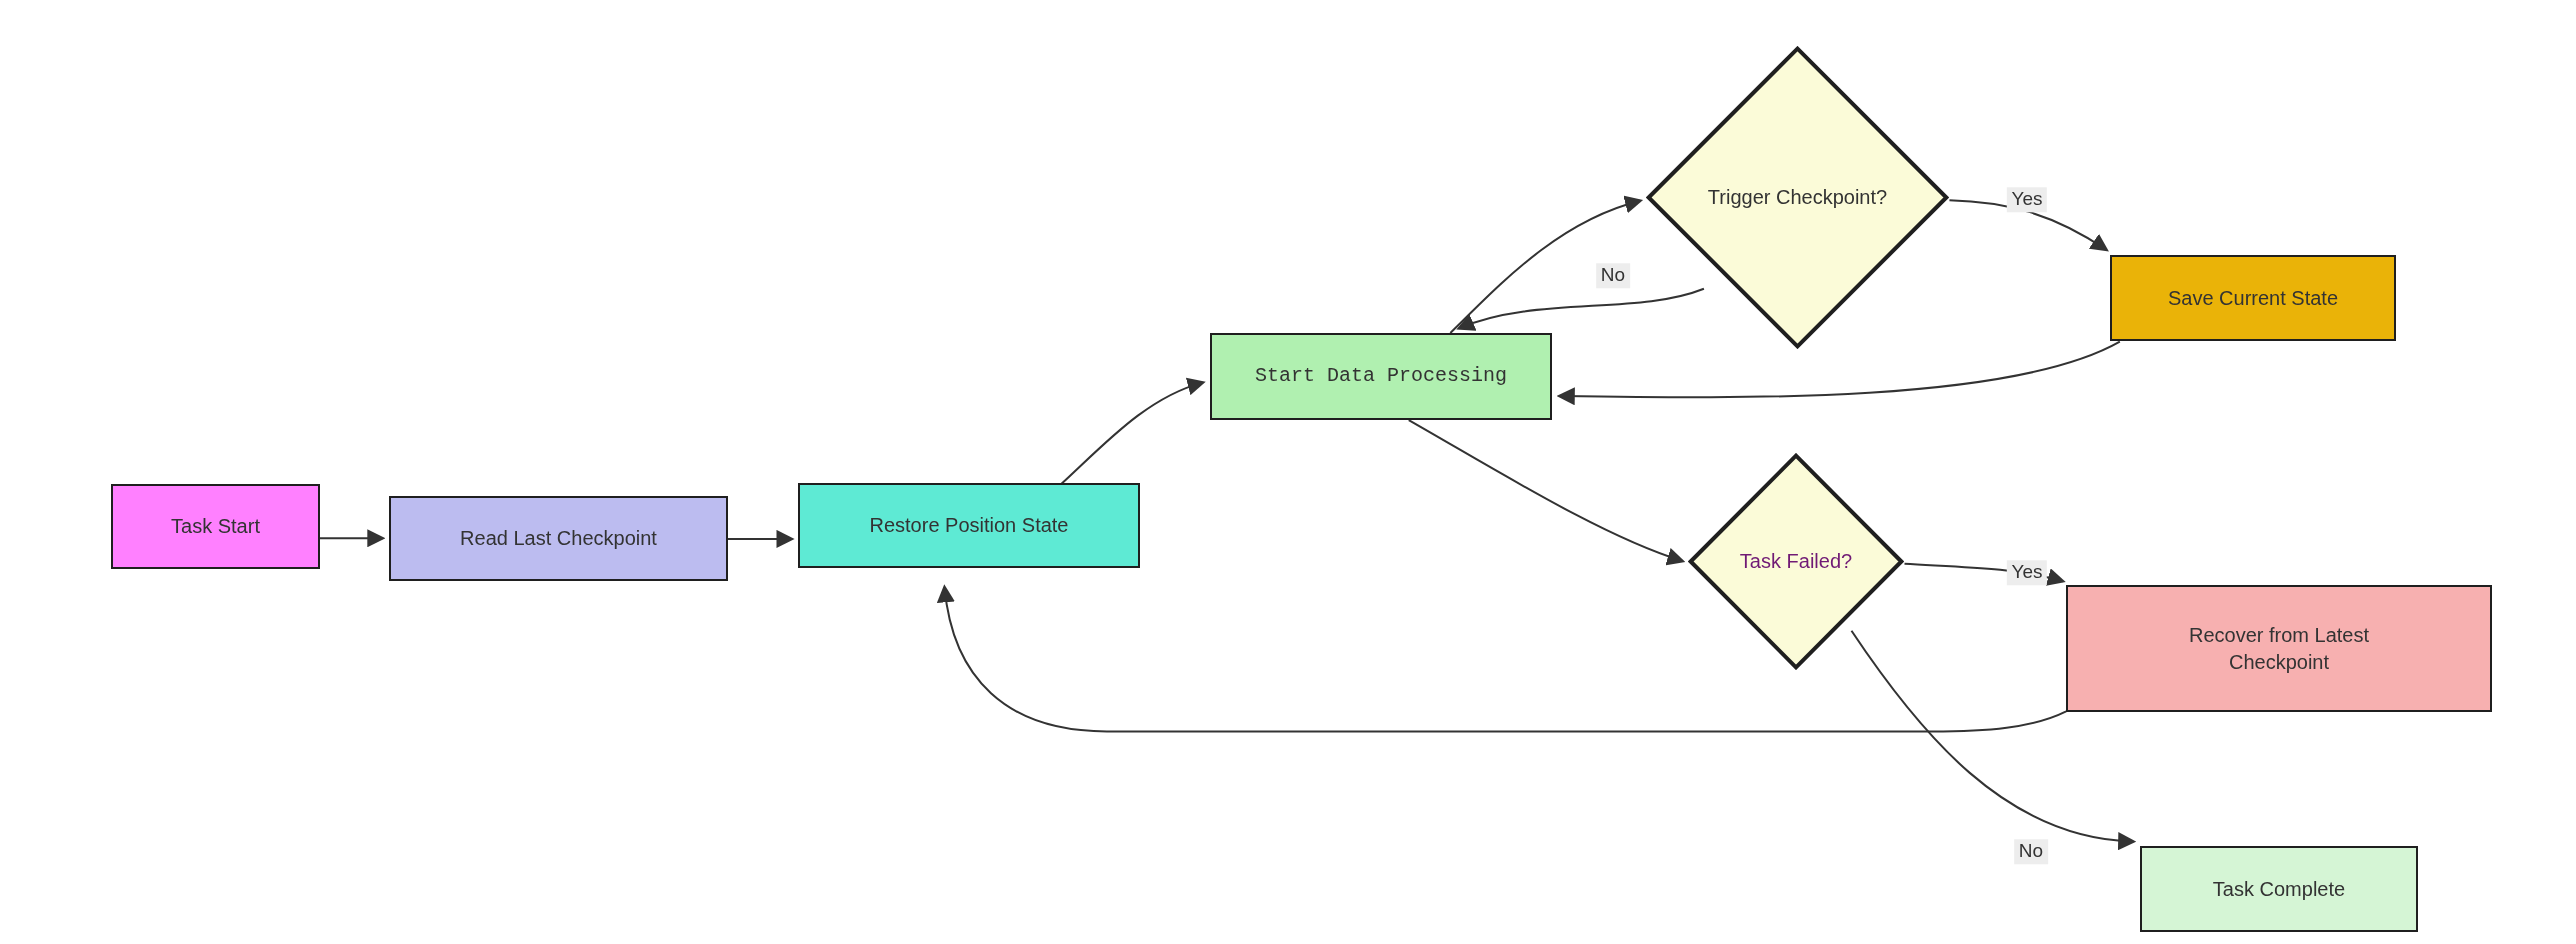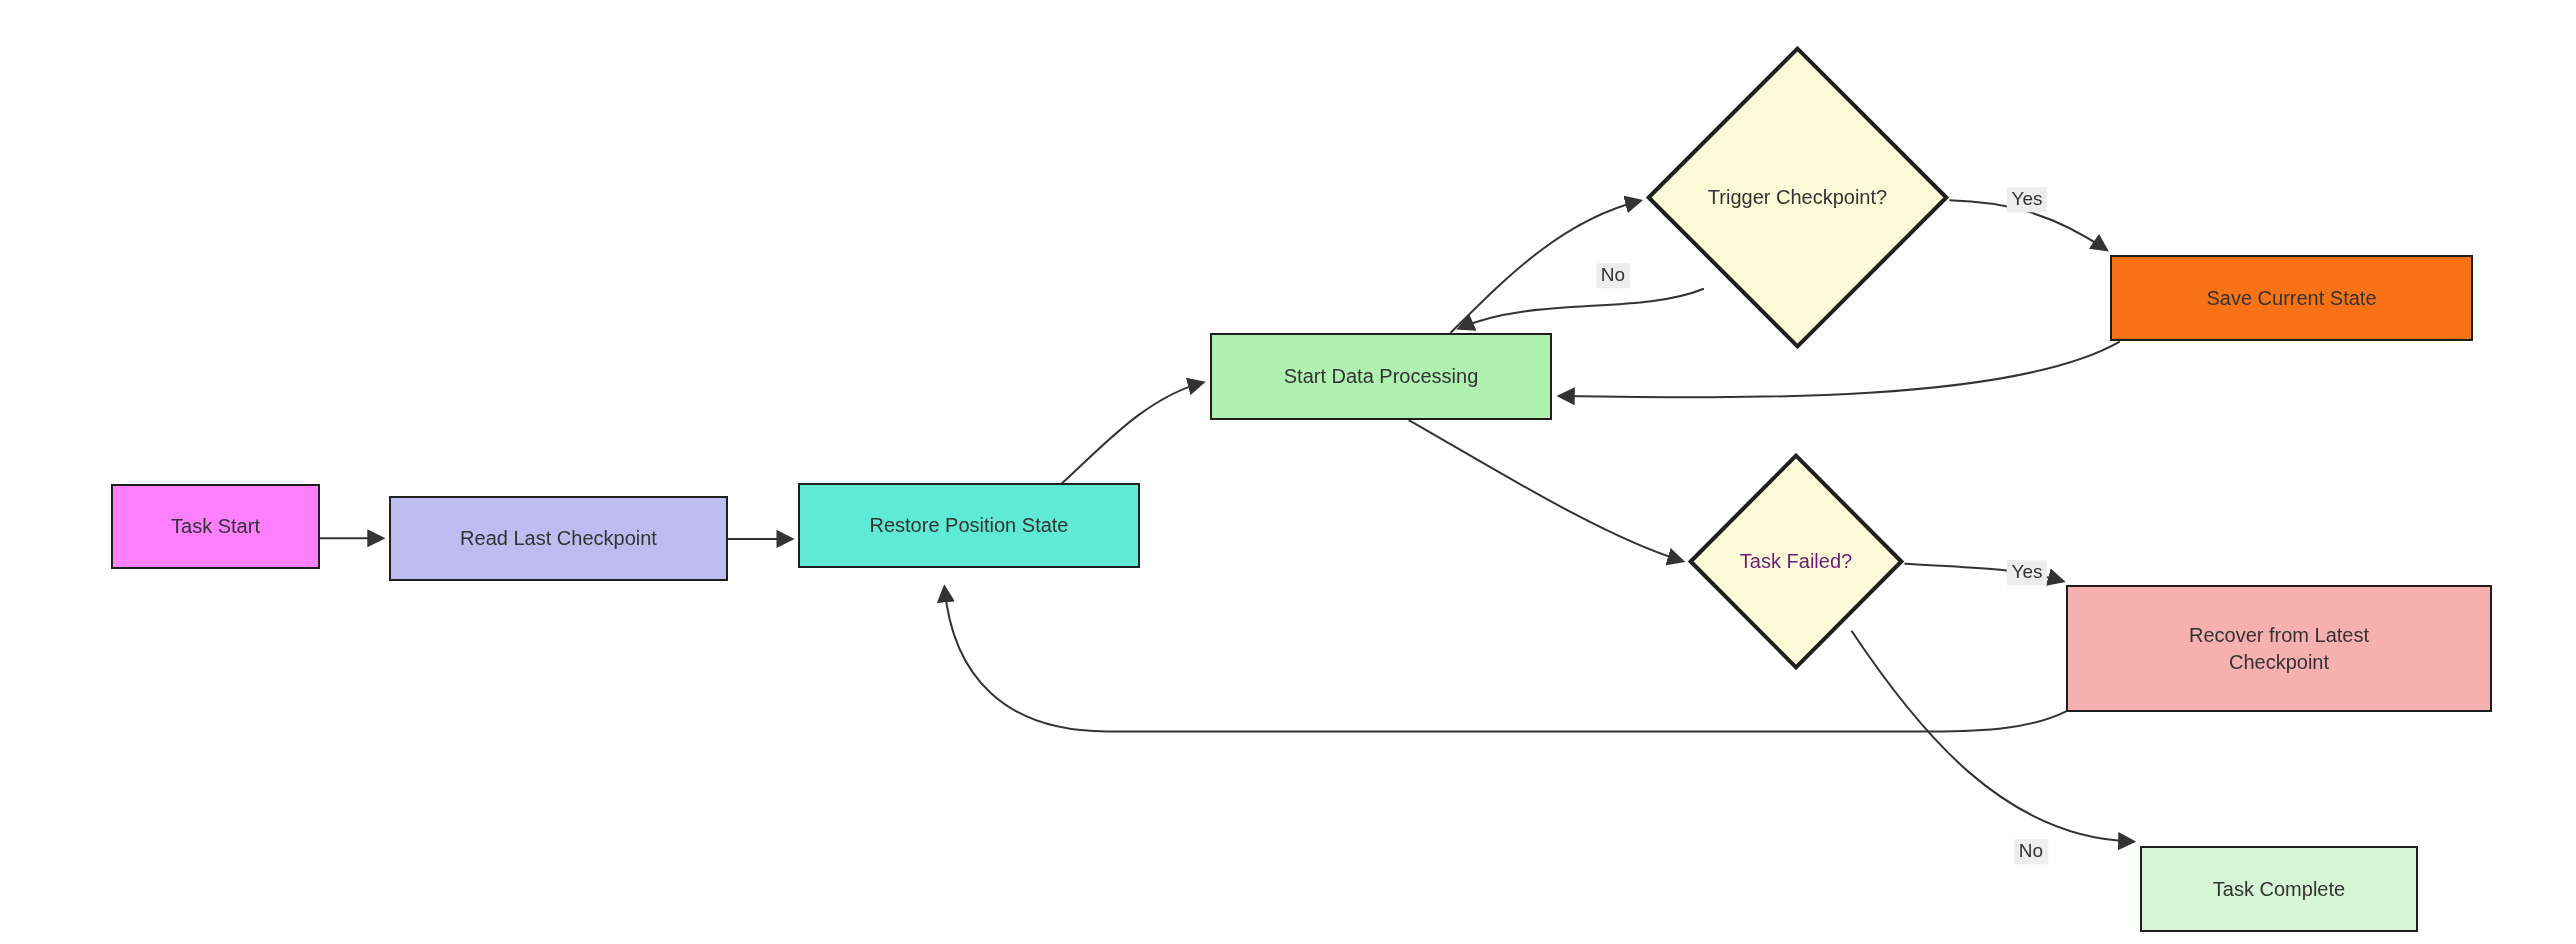--- a/index.html
+++ b/index.html
@@ -114,32 +114,32 @@
   </div>
 
   <div class="node" style="left:389px; top:496px; width:339px; height:85px; background:#bcbcf0; color:#333333; font-size:20px;">
     <span class="node-label">Read Last Checkpoint</span>
   </div>
 
   <div class="node" style="left:798px; top:483px; width:342px; height:85px; background:#5eead4; color:#333333; font-size:20px;">
     <span class="node-label">Restore Position State</span>
   </div>
 
-  <div class="node" style="left:1210px; top:333px; width:342px; height:87px; background:#b0f0b0; color:#333333; font-size:20px;">
+  <div class="node" style="left:1210px; top:333px; width:342px; height:87px; background:#b0f0b0; color:#333333; font-size:20px;font-family:Liberation Mono, monospace;">
     <span class="node-label">Start Data Processing</span>
   </div>
 
   <div class="diamond" style="left:1646px; top:46px; width:303px; height:303px; color:#333333; font-size:20px;">
     <svg class="diamond-shape" viewBox="0 0 452 452" preserveAspectRatio="none">
       <polygon points="226,4 448,226 226,448 4,226" fill="#fbfbd8" stroke="#1f1f1f" stroke-width="6"></polygon>
     </svg>
     <span class="diamond-label">Trigger Checkpoint?</span>
   </div>
 
-  <div class="node" style="left:2110px; top:255px; width:363px; height:86px; background:#f97316; color:#333333; font-size:20px;">
+  <div class="node" style="left:2110px; top:255px; width:286px; height:86px; background:#eab308; color:#333333; font-size:20px;">
     <span class="node-label">Save Current State</span>
   </div>
 
   <div class="diamond" style="left:1688px; top:453px; width:216px; height:217px; color:#701a75; font-size:20px;">
     <svg class="diamond-shape" viewBox="0 0 322 324" preserveAspectRatio="none">
       <polygon points="161,4 318,162 161,320 4,162" fill="#fbfbd8" stroke="#1f1f1f" stroke-width="6"></polygon>
     </svg>
     <span class="diamond-label">Task Failed?</span>
   </div>
 

